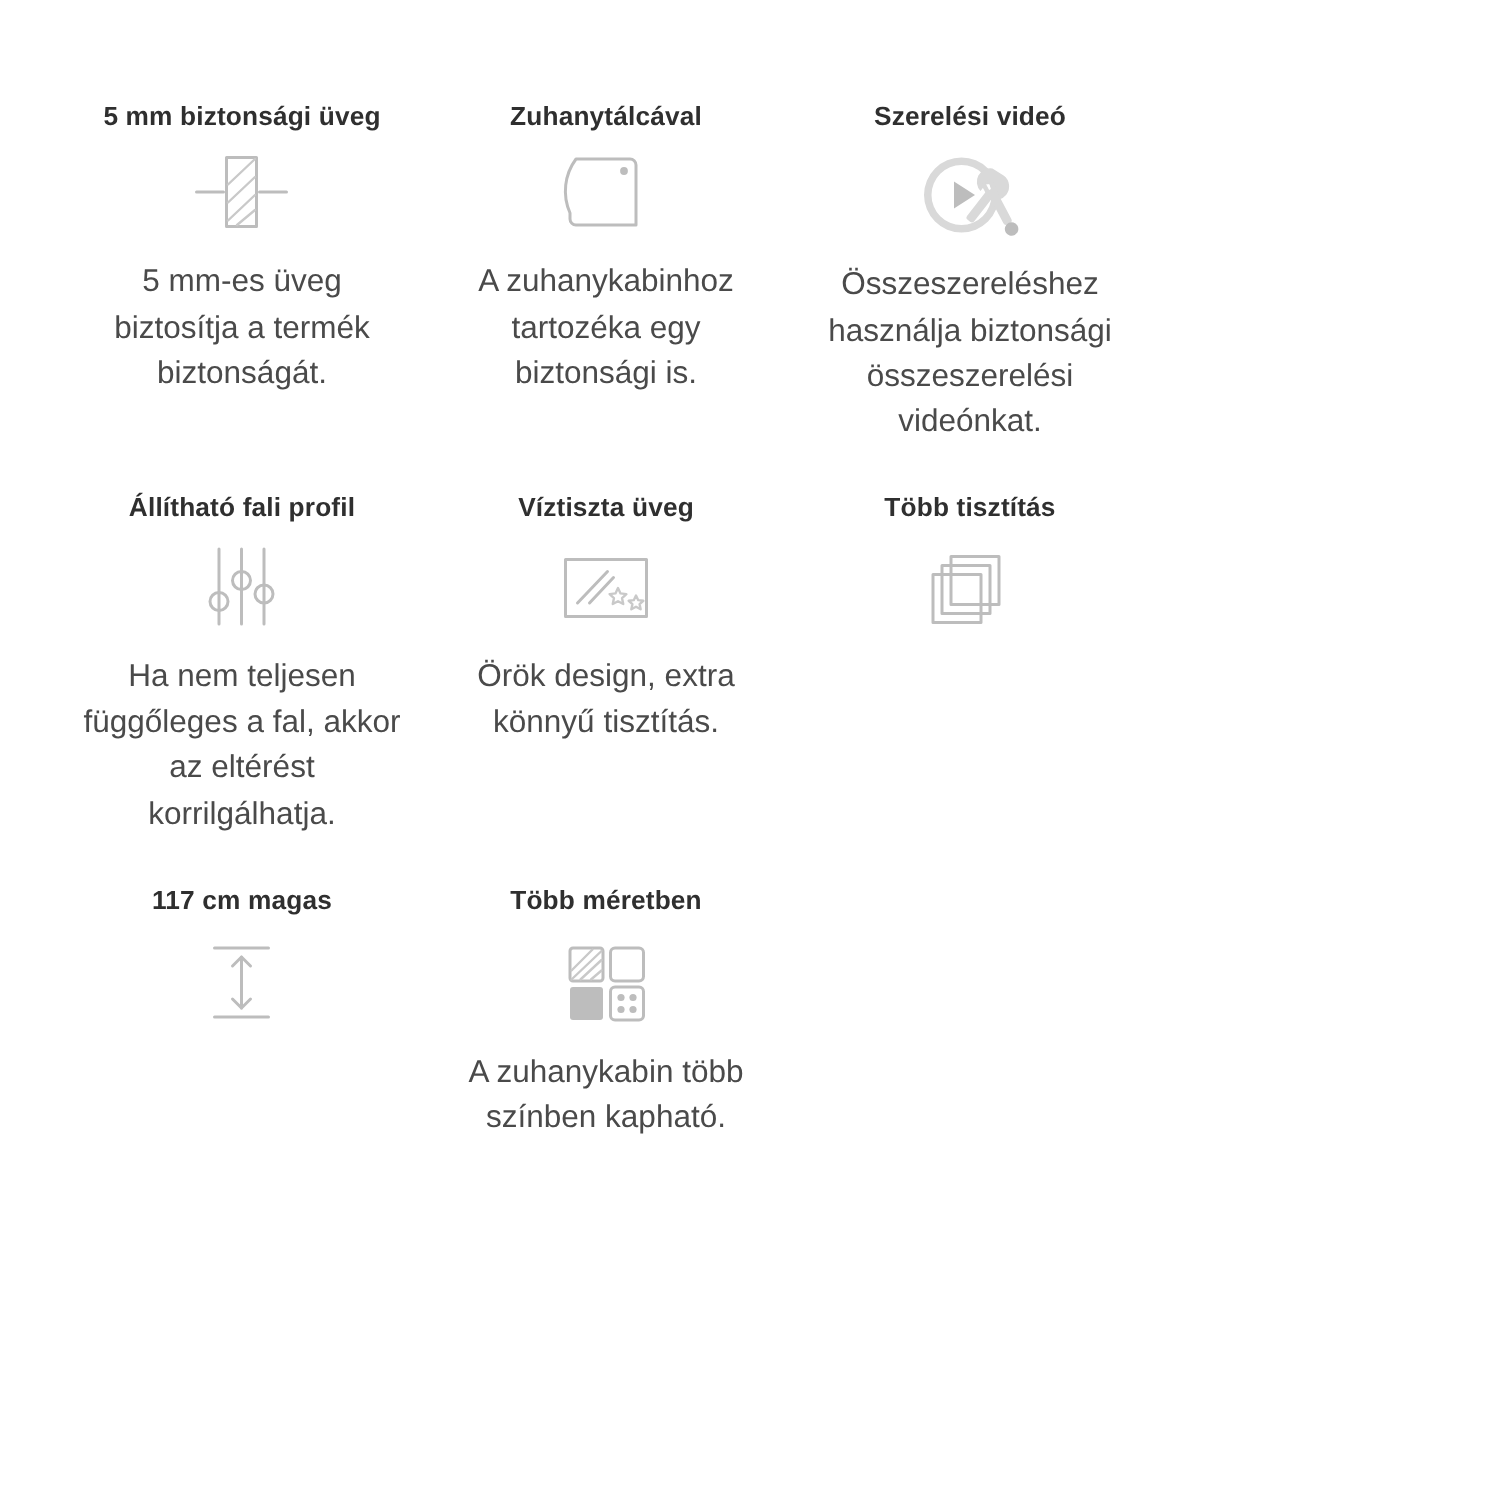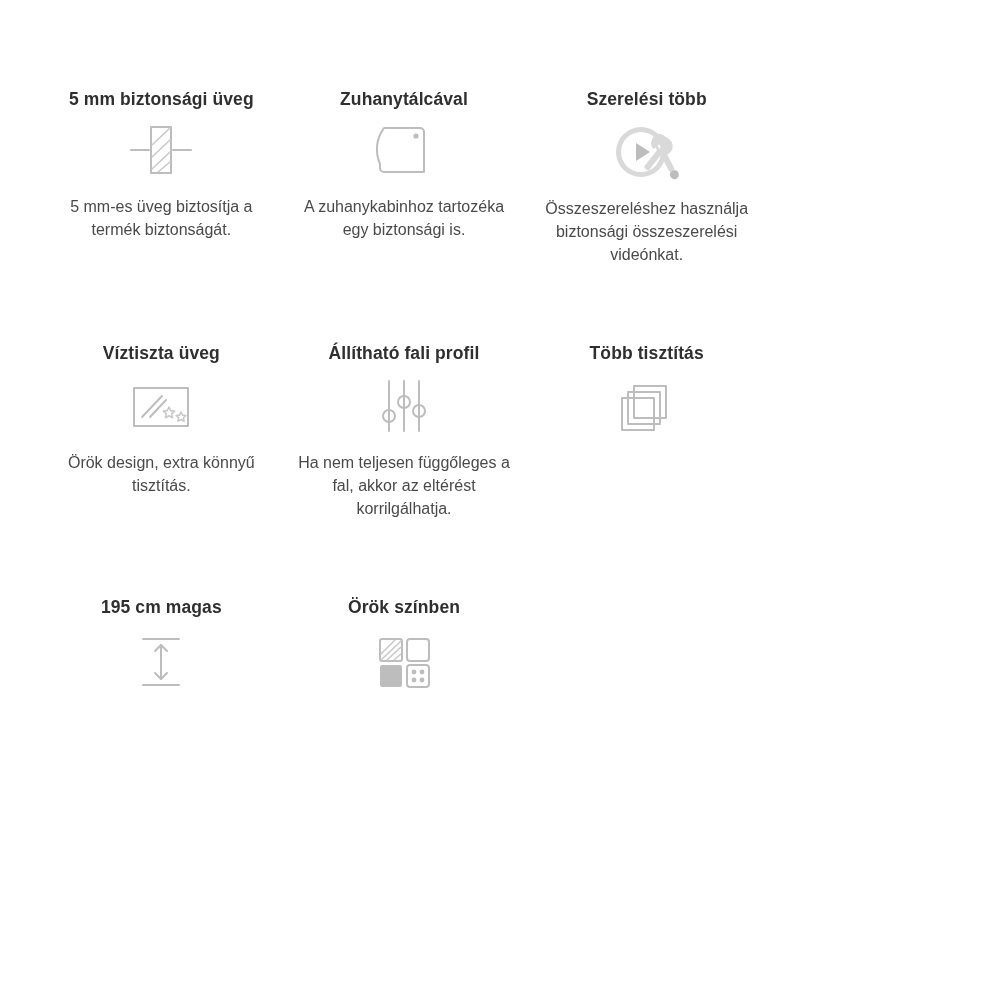--- a/index.html
+++ b/index.html
@@ -13,21 +13,21 @@
     font-family: "Liberation Sans", sans-serif;
     color: #3a3a3a;
     overflow: hidden;
   }
 
   .sheet {
     width: 808px;
     height: 1000px;
     position: relative;
     box-sizing: border-box;
-    padding: 88px 40px 150px 40px;
+    padding: 66px 40px 150px 40px;
     border-radius: 28px;
   }
 
   .grid {
     display: grid;
     grid-template-columns: repeat(3, 1fr);
     grid-template-rows: repeat(3, 1fr);
     width: 100%;
     height: 100%;
     column-gap: 0px;
@@ -59,21 +59,21 @@
     align-items: center;
     justify-content: center;
     margin-bottom: 14px;
   }
 
   .feature-icon svg {
     display: block;
   }
 
   .feature-desc {
-    font-size: 16px;
+    font-size: 21px;
     color: #4a4a4a;
     line-height: 1.45;
     margin: 0;
     max-width: 290px;
   }
 
   
   .row-1 .feature-title { margin-bottom: 8px; }
   .row-2 .feature-title { margin-bottom: 10px; }
   .row-3 .feature-title { margin-bottom: 12px; }
@@ -123,106 +123,107 @@
       <div class="feature-icon">
         <svg width="76" height="62" viewBox="0 0 76 62" aria-hidden="true">
           <path class="icon-stroke" d="M18 9 h36 a4 4 0 0 1 4 4 v40 h-40 a4 4 0 0 1 -4 -4 v-4 A36 36 0 0 1 18 9 z"></path>
           <circle class="icon-fill-mid" cx="50" cy="17" r="2.6"></circle>
         </svg>
       </div>
       <div class="feature-desc">A zuhanykabinhoz tartozéka egy biztonsági is.</div>
     </div>
 
     <div class="feature row-2">
-      <div class="feature-title">Szerelési több</div>
+      <div class="feature-title">Szerelési videó</div>
       <div class="feature-icon">
         <svg width="76" height="62" viewBox="0 0 76 62" aria-hidden="true">
           <path class="icon-fill-light" d="M32 6 A25 25 0 1 0 32 56 A25 25 0 0 0 32 6 z M32 11 A20 20 0 1 1 32 51 A20 20 0 1 1 32 11 z"></path>
           <path class="icon-fill-mid" d="M27 22 l14 9 l-14 9 z"></path>
           <g transform="rotate(38 48 34)">
             <rect class="icon-fill-light" x="45" y="28" width="6" height="24" rx="2"></rect>
             <path class="icon-fill-light" d="M48 14 a9 9 0 0 1 9 9 a9 9 0 0 1 -6.5 8.6 v-5.5 l-4.3 -4.3 l-4.3 4.3 v5.5 a9 9 0 0 1 -3 -16.8 z"></path>
           </g>
           <g transform="rotate(-28 56 36)">
             <rect class="icon-fill-light" x="53" y="30" width="6" height="22" rx="2"></rect>
             <circle class="icon-fill-mid" cx="56" cy="56" r="4.5"></circle>
             <path class="icon-fill-light" d="M52 20 h3 v6 h2 v-6 h3 v8 q0 3 -4 3 t-4 -3 z"></path>
           </g>
         </svg>
       </div>
       <div class="feature-desc">Összeszereléshez használja biztonsági összeszerelési videónkat.</div>
     </div>
 
     <div class="feature row-2">
+      <div class="feature-title">Állítható fali profil</div>
+      <div class="feature-icon">
+        <svg width="76" height="62" viewBox="0 0 76 62" aria-hidden="true">
+          <line class="icon-stroke" x1="23" y1="6" x2="23" y2="56"></line>
+          <line class="icon-stroke" x1="38" y1="6" x2="38" y2="56"></line>
+          <line class="icon-stroke" x1="53" y1="6" x2="53" y2="56"></line>
+          <circle class="icon-stroke" cx="23" cy="41" r="6"></circle>
+          <circle class="icon-stroke" cx="38" cy="27" r="6"></circle>
+          <circle class="icon-stroke" cx="53" cy="36" r="6"></circle>
+        </svg>
+      </div>
+      <div class="feature-desc">Ha nem teljesen függőleges a fal, akkor az eltérést korrilgálhatja.</div>
+    </div>
+
+    <div class="feature row-2">
       <div class="feature-title">Víztiszta üveg</div>
       <div class="feature-icon">
         <svg width="82" height="62" viewBox="0 0 82 62" aria-hidden="true">
           <rect class="icon-stroke" x="14" y="13" width="54" height="38"></rect>
           <line class="icon-stroke" x1="22" y1="42" x2="42" y2="21"></line>
           <line class="icon-stroke" x1="30" y1="42" x2="46" y2="25"></line>
           <path class="icon-thin" d="M49 32 l1.7 3.6 l3.9 .5 l-2.9 2.7 l.8 3.9 l-3.5 -1.9 l-3.5 1.9 l.8 -3.9 l-2.9 -2.7 l3.9 -.5 z"></path>
           <path class="icon-thin" d="M61 37 l1.5 3.1 l3.4 .4 l-2.5 2.3 l.7 3.4 l-3.1 -1.7 l-3.1 1.7 l.7 -3.4 l-2.5 -2.3 l3.4 -.4 z"></path>
         </svg>
       </div>
       <div class="feature-desc">Örök design, extra könnyű tisztítás.</div>
     </div>
 
-    <div class="feature row-2">
-      <div class="feature-title">Állítható fali profil</div>
-      <div class="feature-icon">
-        <svg width="76" height="62" viewBox="0 0 76 62" aria-hidden="true">
-          <line class="icon-stroke" x1="23" y1="6" x2="23" y2="56"></line>
-          <line class="icon-stroke" x1="38" y1="6" x2="38" y2="56"></line>
-          <line class="icon-stroke" x1="53" y1="6" x2="53" y2="56"></line>
-          <circle class="icon-stroke" cx="23" cy="41" r="6"></circle>
-          <circle class="icon-stroke" cx="38" cy="27" r="6"></circle>
-          <circle class="icon-stroke" cx="53" cy="36" r="6"></circle>
-        </svg>
-      </div>
-      <div class="feature-desc">Ha nem teljesen függőleges a fal, akkor az eltérést korrilgálhatja.</div>
-    </div>
-
     <div class="feature row-3">
       <div class="feature-title">Több tisztítás</div>
       <div class="feature-icon">
         <svg width="76" height="62" viewBox="0 0 76 62" aria-hidden="true">
           <rect class="icon-stroke" x="25" y="9" width="32" height="32"></rect>
           <rect class="icon-stroke" x="19" y="15" width="32" height="32"></rect>
           <rect class="icon-stroke" x="13" y="21" width="32" height="32"></rect>
         </svg>
       </div>
     </div>
 
     <div class="feature row-3">
-      <div class="feature-title">195 cm magas</div>
+      <div class="feature-title">117 cm magas</div>
       <div class="feature-icon">
         <svg width="76" height="62" viewBox="0 0 76 62" aria-hidden="true">
           <line class="icon-stroke" x1="20" y1="8" x2="56" y2="8"></line>
           <line class="icon-stroke" x1="20" y1="54" x2="56" y2="54"></line>
           <line class="icon-stroke" x1="38" y1="14" x2="38" y2="48"></line>
           <polyline class="icon-stroke" points="32,20 38,14 44,20"></polyline>
           <polyline class="icon-stroke" points="32,42 38,48 44,42"></polyline>
         </svg>
       </div>
     </div>
 
     <div class="feature row-3">
-      <div class="feature-title">Örök színben</div>
+      <div class="feature-title">Több méretben</div>
       <div class="feature-icon">
         <svg width="76" height="62" viewBox="0 0 76 62" aria-hidden="true">
           <rect class="icon-stroke" x="14" y="8" width="22" height="22" rx="2"></rect>
           <line class="icon-thin" x1="15" y1="23" x2="29" y2="9"></line>
           <line class="icon-thin" x1="15" y1="29" x2="35" y2="10"></line>
           <line class="icon-thin" x1="21" y1="29" x2="35" y2="16"></line>
           <line class="icon-thin" x1="28" y1="29" x2="35" y2="23"></line>
           <rect class="icon-stroke" x="41" y="8" width="22" height="22" rx="3"></rect>
           <rect class="icon-fill-mid" x="14" y="34" width="22" height="22" rx="2"></rect>
           <rect class="icon-stroke" x="41" y="34" width="22" height="22" rx="3"></rect>
           <circle class="icon-fill-mid" cx="48" cy="41" r="2.4"></circle>
           <circle class="icon-fill-mid" cx="56" cy="41" r="2.4"></circle>
           <circle class="icon-fill-mid" cx="48" cy="49" r="2.4"></circle>
           <circle class="icon-fill-mid" cx="56" cy="49" r="2.4"></circle>
         </svg>
       </div>
+      <div class="feature-desc">A zuhanykabin több színben kapható.</div>
     </div>
 
   </div>
 </div>
 
 </body></html>

